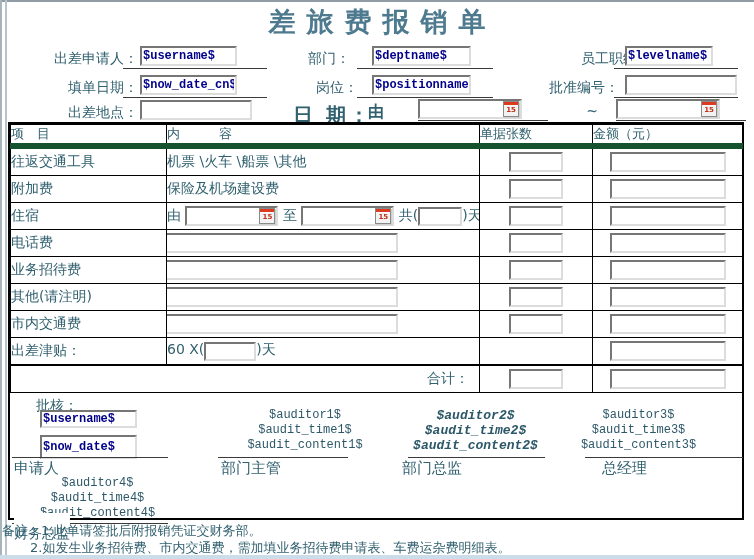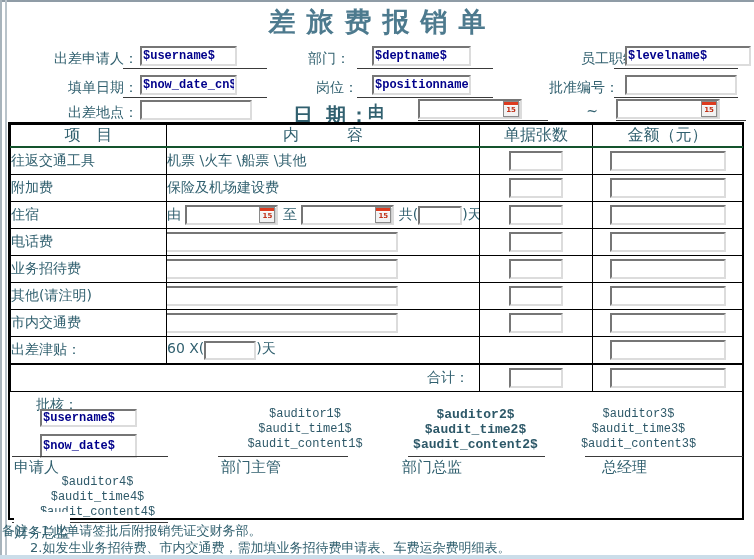--- a/index.html
+++ b/index.html
@@ -29,21 +29,21 @@
   .cal-icon{flex:0 0 14px;width:14px;height:14px;border:1px solid #8a8a8a;background:#f2f2f2;
        display:flex;flex-direction:column;box-shadow:1px 1px 0 #cfcfcf;}
   .cal-top{height:3px;background:#dd3b1f;border-bottom:1px solid #fafafa;}
   .cal-day{flex:1;text-align:center;font-size:7px;line-height:8px;font-weight:bold;color:#c03018;
        font-family:"DejaVu Sans",sans-serif;}
 
   
   .box{position:absolute;left:8px;top:122px;width:736px;height:398px;border:2px solid #000;box-sizing:border-box;background:#fff;}
   table.grid{border-collapse:collapse;width:732px;table-layout:fixed;}
   table.grid td{border:1px solid #000;font-size:14px;color:#31606f;padding:0;overflow:hidden;white-space:nowrap;}
-  tr.hdr td{height:17px;text-align:center;border-bottom:2px solid #14532d;font-size:16px;white-space:pre;}
+  tr.hdr td{height:17px;border-bottom:6px solid #14532d;font-size:13px;white-space:pre;}
   tr.r td{height:26px;}
   tr.total td{height:26px;border-top:2px solid #000;}
   td.c-item{padding-left:26px;}
   td.c-content{padding-left:11px;}
   td.c-count{text-align:center;}
   td.c-amount{text-align:center;}
   .w-long{width:237px;margin-left:-6px;}
   .w-count{width:54px;}
   .w-amount{width:116px;}
   .inline-flex{display:inline-flex;align-items:center;gap:2px;vertical-align:middle;}
@@ -72,21 +72,21 @@
 
   <span class="lbl" style="left:40px;top:50px;width:98px;">出差申请人：</span>
   <input class="inp pos-abs" style="left: 140px; top: 46px; width: 97px;" value="$username$">
   <div class="uline" style="left:123px;top:68px;width:144px;"></div>
 
   <span class="lbl" style="left:300px;top:50px;width:58px;text-align:center;">部门：</span>
   <input class="inp pos-abs" style="left: 372px; top: 46px; width: 99px;" value="$deptname$">
   <div class="uline" style="left:357px;top:68px;width:136px;"></div>
 
   <span class="lbl" style="left:577px;top:50px;width:74px;">员工职级：</span>
-  <input class="inp pos-abs" style="left: 625px; top: 46px; width: 126px;" value="$levelname$">
+  <input class="inp pos-abs" style="left: 625px; top: 46px; width: 88px;" value="$levelname$">
   <div class="uline" style="left:614px;top:68px;width:124px;"></div>
 
   <span class="lbl" style="left:40px;top:79px;width:98px;">填单日期：</span>
   <input class="inp pos-abs" style="left: 140px; top: 75px; width: 97px;" value="$now_date_cn$">
   <div class="uline" style="left:123px;top:97px;width:144px;"></div>
 
   <span class="lbl" style="left:300px;top:79px;width:58px;">岗位：</span>
   <input class="inp pos-abs" style="left: 372px; top: 75px; width: 99px;" value="$positionname$">
   <div class="uline" style="left:357px;top:97px;width:136px;"></div>
 
@@ -219,21 +219,21 @@
       <span class="role" style="left:4px;top:66px;">申请人</span>
 
       <div class="aud-block mono-var" style="left:200px;top:15px;width:190px;">
         <div>$auditor1$</div>
         <div>$audit_time1$</div>
         <div>$audit_content1$</div>
       </div>
       <div class="uline" style="left:208px;top:64px;width:130px;"></div>
       <span class="role" style="left:211px;top:66px;">部门主管</span>
 
-      <div class="aud-block mono-var aud-bold" style="left:378px;top:15px;width:175px;">
+      <div class="aud-block mono-var aud-bold" style="left:378px;top:15px;width:175px;font-style:italic;">
         <div>$auditor2$</div>
         <div>$audit_time2$</div>
         <div>$audit_content2$</div>
       </div>
       <div class="uline" style="left:398px;top:64px;width:137px;"></div>
       <span class="role" style="left:392px;top:66px;">部门总监</span>
 
       <div class="aud-block mono-var" style="left:536px;top:15px;width:185px;text-align:center;">
         <div>$auditor3$</div>
         <div>$audit_time3$</div>

